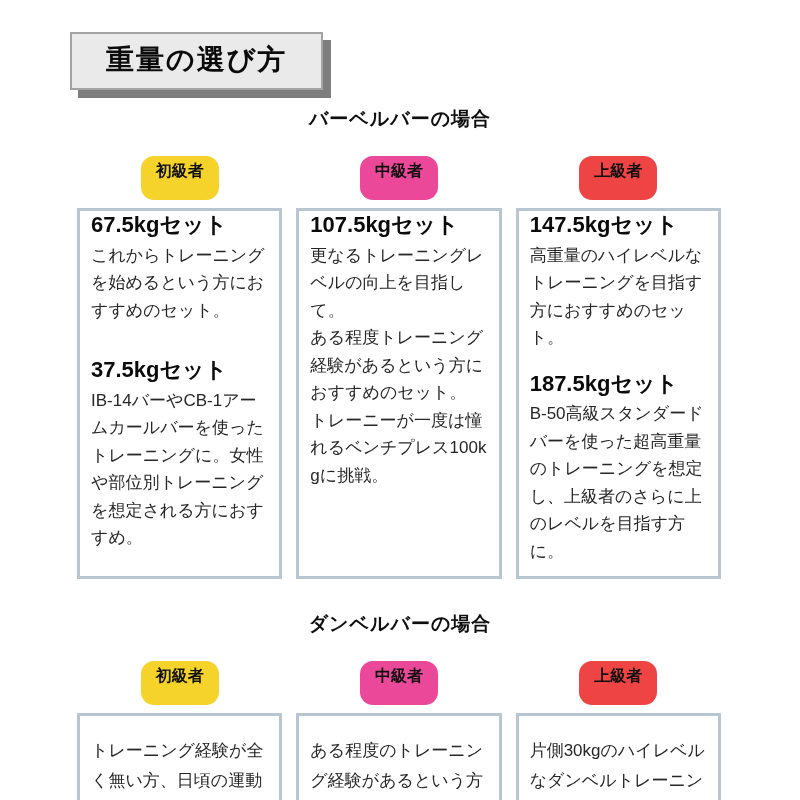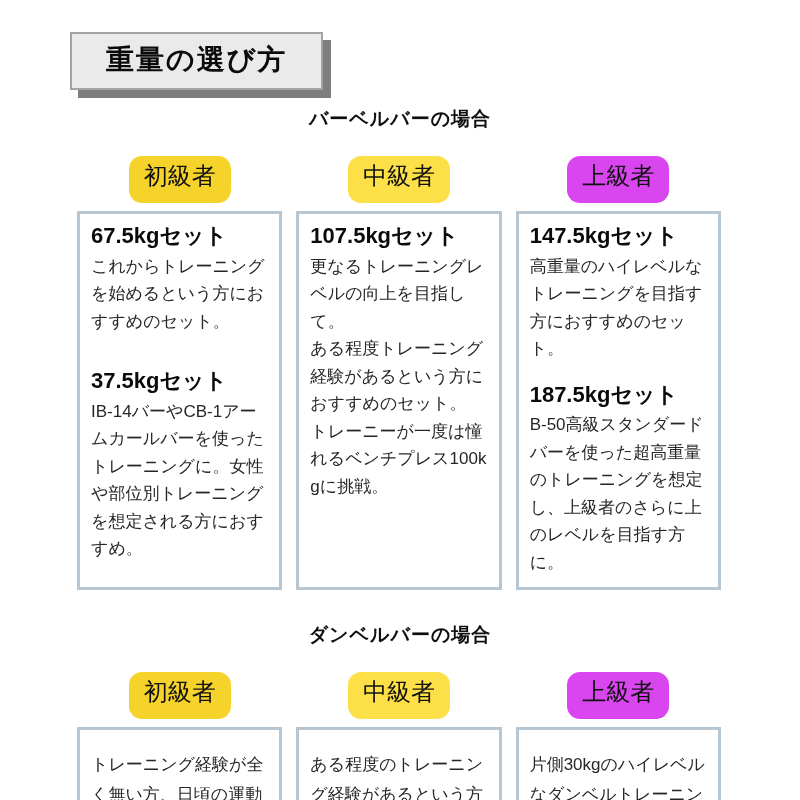--- a/index.html
+++ b/index.html
@@ -39,41 +39,41 @@
   .section-2 .section-heading{margin-top:32px;}
   
   .badge-row{
     display:flex;
     margin:0 45px 8px 43px;
     gap:14px;
   }
   .badge-cell{flex:1;display:flex;justify-content:center;}
   .badge{
     display:inline-block;
-    padding:5px 15px 12px 15px;
+    padding:5px 15px 19px 15px;
     border-radius:13px;
-    font-size:24px;
-    font-weight:400;
+    font-size:16px;
+    font-weight:700;
     color:#101010;
     line-height:1.25;
   }
   .badge-beginner{background:#f6d32b;}
-  .badge-intermediate{background:#fde047;}
-  .badge-advanced{background:#d946ef;}
+  .badge-intermediate{background:#ec4899;}
+  .badge-advanced{background:#ef4444;}
   
   .card-row{
     display:flex;
     margin:0 45px 0 43px;
     gap:14px;
   }
   .card{
     flex:1;
     background:#ffffff;
     border:3px solid #b7c6d1;
-    padding:8px 10px 10px 11px;
+    padding:0 10px 10px 11px;
     box-sizing:border-box;
   }
   .row-1 .card{min-height:225px;}
   .row-2 .card{min-height:223px;}
   .block-heading{
     margin:0 0 2px 0;
     font-size:22px;
     font-weight:900;
     color:#0b0b0b;
     line-height:1.3;

